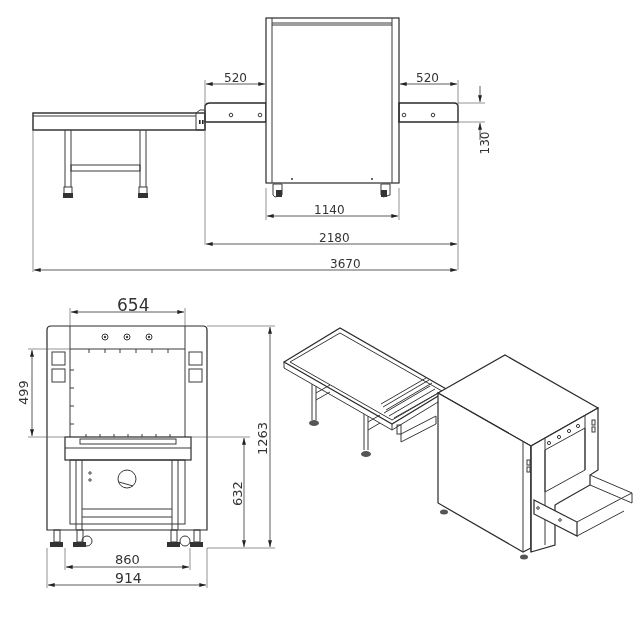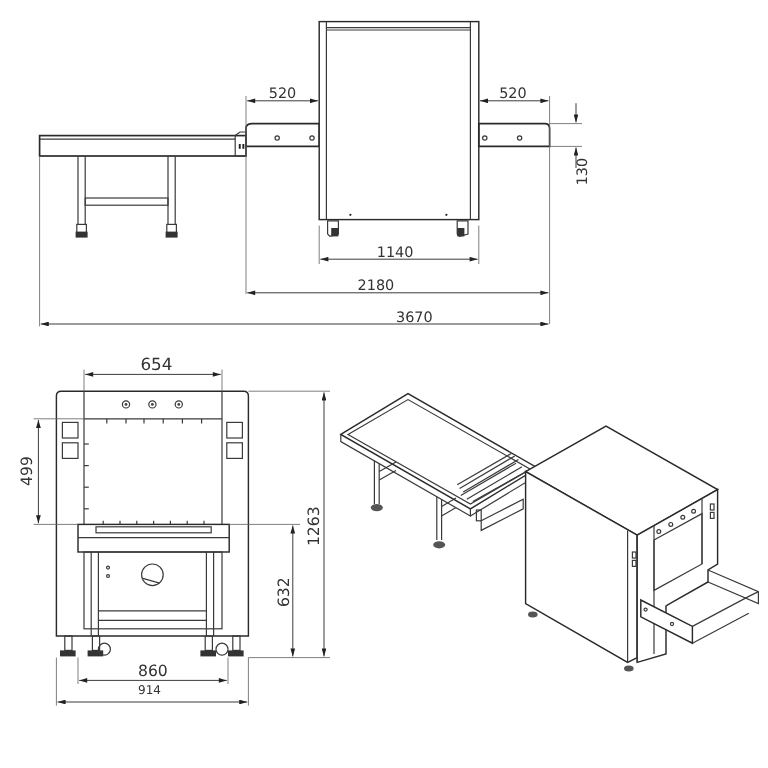--- a/index.html
+++ b/index.html
@@ -213,22 +213,22 @@
     <path d="M577,522 L624,497 L632,493 M577,536 L624,511" class="ln"></path>
     <circle cx="538" cy="508" r="1.3" class="ln"></circle>
         <circle cx="560" cy="520" r="1.3" class="ln"></circle>
   </g>
 </svg>
 
 <div class="lbl" style="left:224px;top:72px;">520</div>
 <div class="lbl" style="left:416px;top:72px;">520</div>
 <div class="lbl rot" style="left:470px;top:137px;width:30px;text-align:center;">130</div>
 <div class="lbl" style="left:314px;top:204px;">1140</div>
-<div class="lbl" style="left:298px;top:232px;text-align:right;">2180</div>
+<div class="lbl" style="left:319px;top:232px;text-align:right;">2180</div>
 <div class="lbl" style="left:330px;top:258px;">3670</div>
 
-<div class="lbl" style="left:117px;top:297px;font-size:14px;">654</div>
+<div class="lbl" style="left:117px;top:297px;font-size:17px;">654</div>
 <div class="lbl rot" style="left:8px;top:386px;width:30px;text-align:center;font-size:13px;">499</div>
 <div class="lbl rot" style="left:222px;top:487px;width:30px;text-align:center;font-size:13px;">632</div>
 <div class="lbl rot" style="left:244px;top:432px;width:36px;text-align:center;font-size:13px;">1263</div>
 <div class="lbl" style="left:115px;top:553px;font-size:13px;">860</div>
-<div class="lbl" style="left:115px;top:571px;font-size:10px;">914</div>
+<div class="lbl" style="left:115px;top:571px;font-size:14px;">914</div>
 </div>
 
 </body></html>

